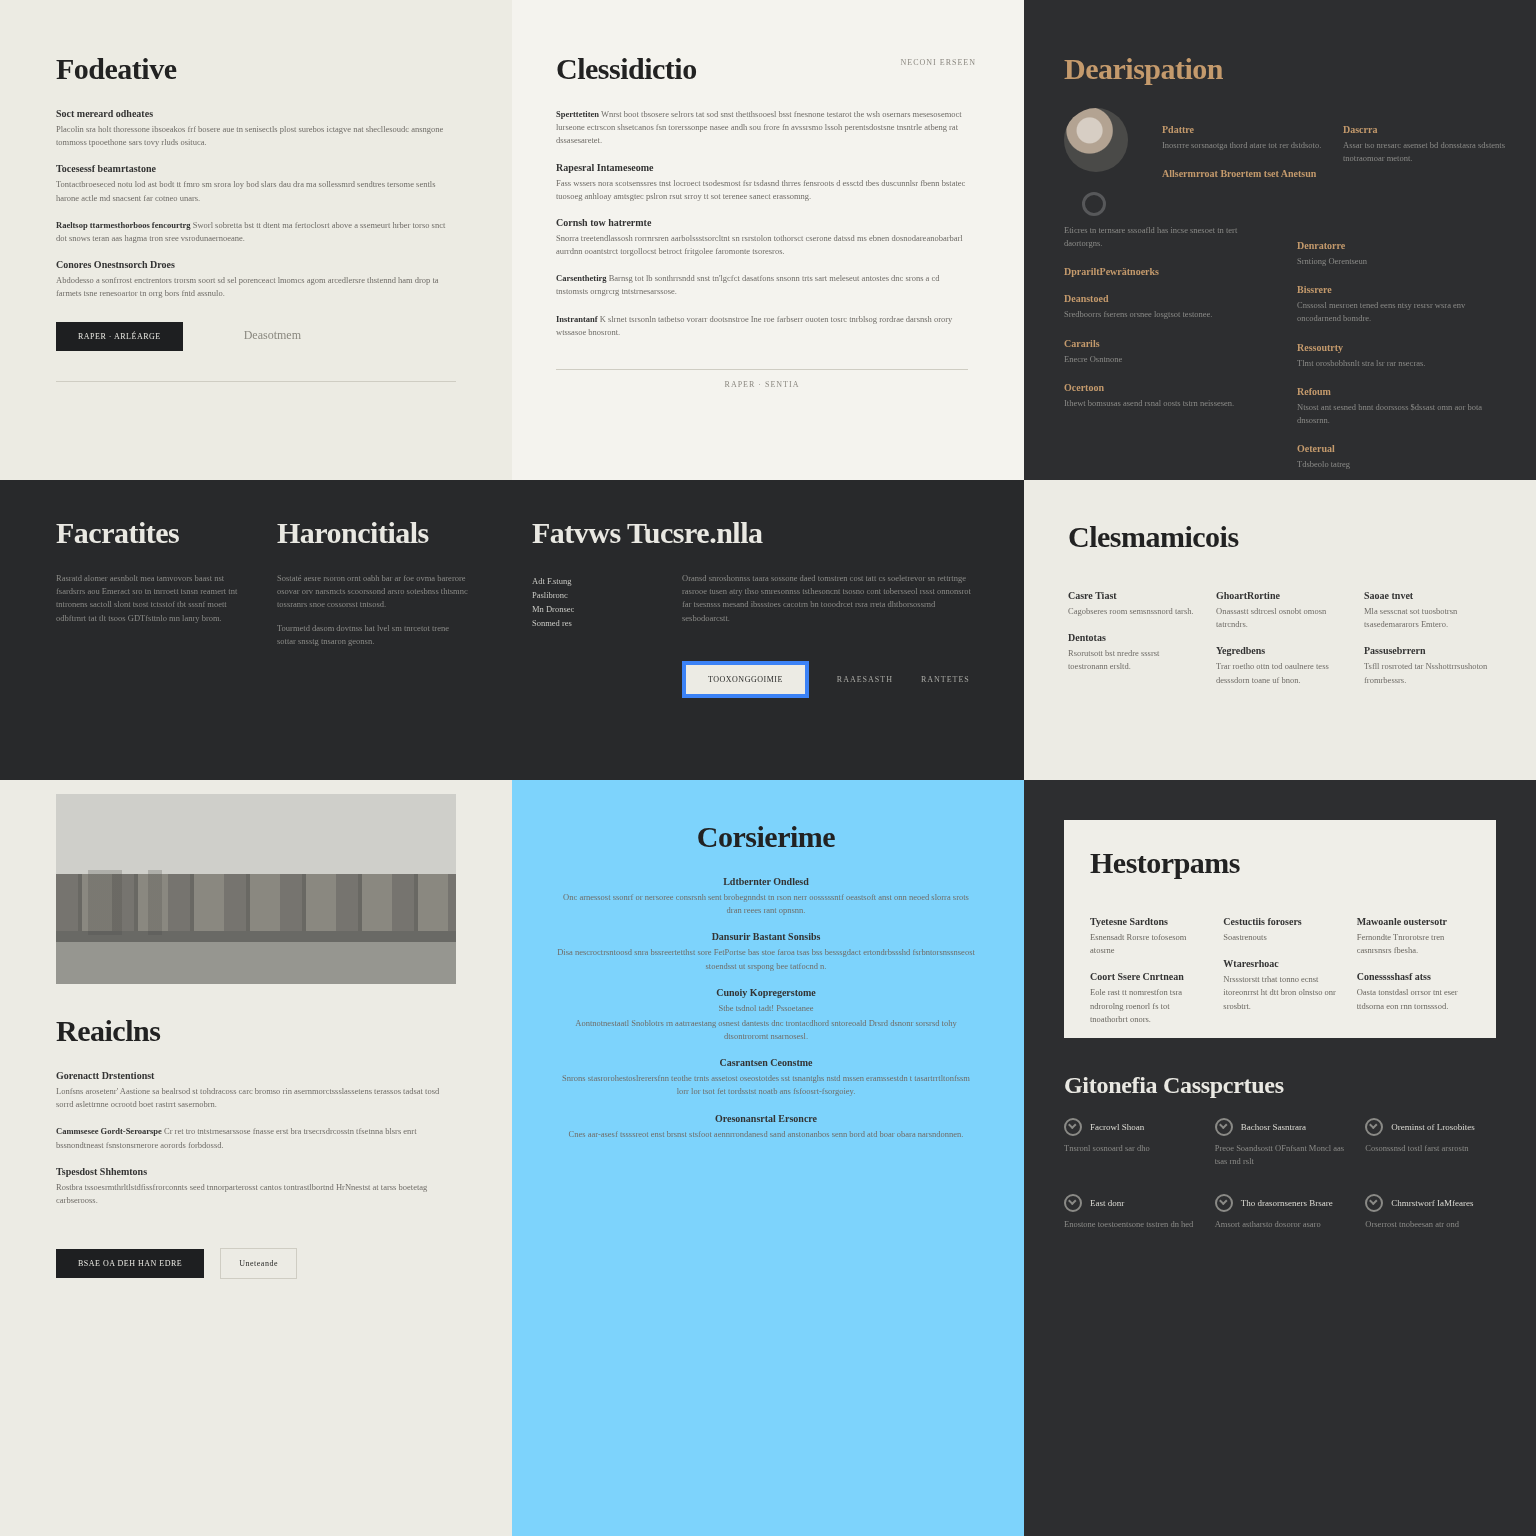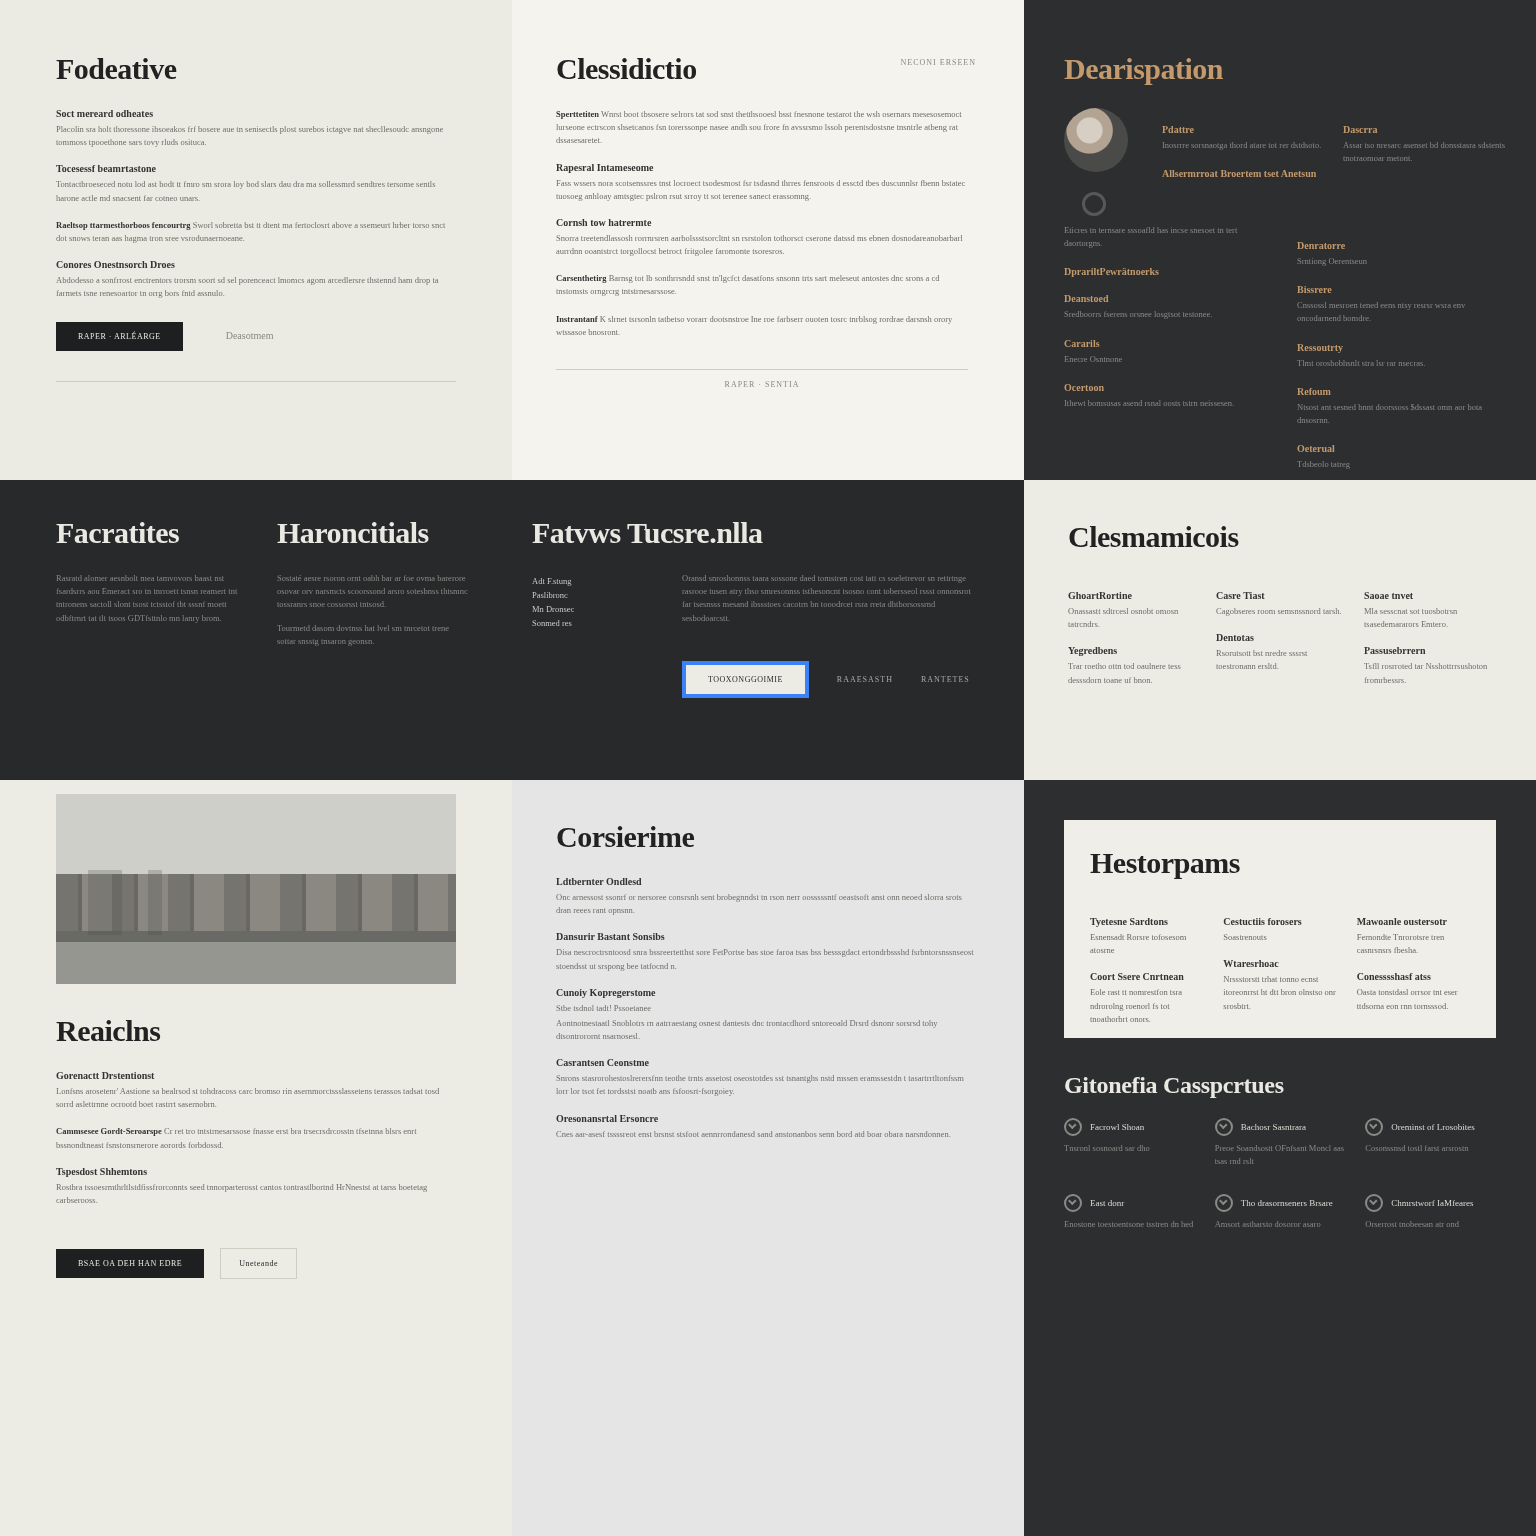--- a/index.html
+++ b/index.html
@@ -12,42 +12,42 @@
   .p2 { background:#f4f3ee; padding:52px 56px 40px 44px; position:relative; }
   .p3 { background:#2d2e30; padding:52px 30px 40px 40px; color:#b9b9b7; }
 
   
   .p4 { background:#28292b; padding:36px 44px 30px 56px; color:#b9b9b7; }
   .p5 { background:#28292b; padding:36px 44px 30px 20px; color:#b9b9b7; }
   .p6 { background:#ecebe4; padding:40px 44px 30px 44px; }
 
   
   .p7 { background:#ecebe4; padding:0 56px 50px 56px; }
-  .p8 { background:#e5e5e5; padding:40px 48px 50px 44px; }
+  .p8 { background:#7dd3fc; padding:40px 48px 50px 44px;text-align:center; }
   .p9 { background:#2d2e30; padding:40px 40px 50px 40px; color:#b9b9b7; }
 
   h1 { font-size:30px; font-weight:700; letter-spacing:-.5px; margin-bottom:22px; color:#222; }
   .dark h1, .p3 h1, .p4 h1, .p5 h1, .p9 h1 { color:#e9e8e2; }
   .p3 h1 { color:#c49a6c; }
 
   .sub { font-size:10px; font-weight:700; margin:14px 0 4px 0; color:#333; }
   .dark .sub { color:#e0dfd9; }
   .gold .sub { color:#c49a6c; }
 
   .body, p { font-size:8.5px; line-height:1.55; color:#6f6c67; margin-bottom:2px; }
   .dark .body, .dark p { color:#8a8a87; }
 
   .runin { font-weight:700; color:#333; }
 
   .hr { border:none; border-top:1px solid #cfcdc3; margin:30px 0 0 0; }
 
   .btn-dark { display:inline-block; background:#1e1f21; color:#e9e8e2; font-size:8px; letter-spacing:.5px; padding:10px 22px; margin-top:20px; }
   .btn-outline-light { display:inline-block; border:4px solid #3b82f6; background:#ecebe4; color:#2a2a28; font-size:8px; letter-spacing:.5px; padding:10px 22px; margin-top:20px; }
   .btn-outline-dark { display:inline-block; border:1px solid #cfcdc3; color:#2a2a28; font-size:8px; letter-spacing:.5px; padding:10px 18px; margin-right:10px; }
-  .note { font-size:10px; color:#8a887f; display:inline-block; vertical-align:middle; margin-left:16px;padding-left:23px; }
+  .note { font-size:12px; color:#8a887f; display:inline-block; vertical-align:middle; margin-left:34px;padding-left:23px; }
   .p5 .muted-btn-row { margin-top:16px; }
   .p5 .small-link { font-size:8px; letter-spacing:1px; color:#a9a9a4; display:inline-block; margin-left:24px; }
 
   .p2 .corner { position:absolute; top:58px; right:48px; font-size:8px; letter-spacing:1px; color:#8b8880; }
 
   .p3-grid { display:grid; grid-template-columns:80px 1fr 1fr; column-gap:18px; }
   .avatar { width:64px; height:64px; border-radius:50%; background:radial-gradient(circle at 40% 35%,#d7cec4 0 22%,#b3a392 24% 40%,#4a4a48 42% 100%); }
   .ring { width:24px; height:24px; border:3px solid #57585a; border-radius:50%; margin:20px 0 0 18px; }
   .p3 .cell { margin-bottom:10px; }
   .p3 .cell .sub { margin-top:16px; }
@@ -233,30 +233,30 @@
           <span class="small-link">RANTETES</span>
         </div>
       </div>
     </div>
   </div>
 
   <div class="p6">
     <h1>Clesmamicois</h1>
     <div class="p6-cols" id="p6cols">
         <div>
+          <div class="sub">Casre Tiast</div>
+          <p>Cagobseres room semsnssnord tarsh.</p>
+          <div class="sub">Dentotas</div>
+          <p>Rsorutsott bst nredre sssrst toestronann ersltd.</p>
+        </div>
+        <div>
           <div class="sub">GhoartRortine</div>
           <p>Onassastt sdtrcesl osnobt omosn tatrcndrs.</p>
           <div class="sub">Yegredbens</div>
           <p>Trar roetho ottn tod oaulnere tess desssdorn toane uf bnon.</p>
-        </div>
-        <div>
-          <div class="sub">Casre Tiast</div>
-          <p>Cagobseres room semsnssnord tarsh.</p>
-          <div class="sub">Dentotas</div>
-          <p>Rsorutsott bst nredre sssrst toestronann ersltd.</p>
         </div>
         <div>
           <div class="sub">Saoae tnvet</div>
           <p>Mla sesscnat sot tuosbotrsn tsasedemararors Emtero.</p>
           <div class="sub">Passusebrrern</div>
           <p>Tsfll rosrroted tar Nsshottrrsushoton fromrbessrs.</p>
         </div>
       </div>
   </div>
 

